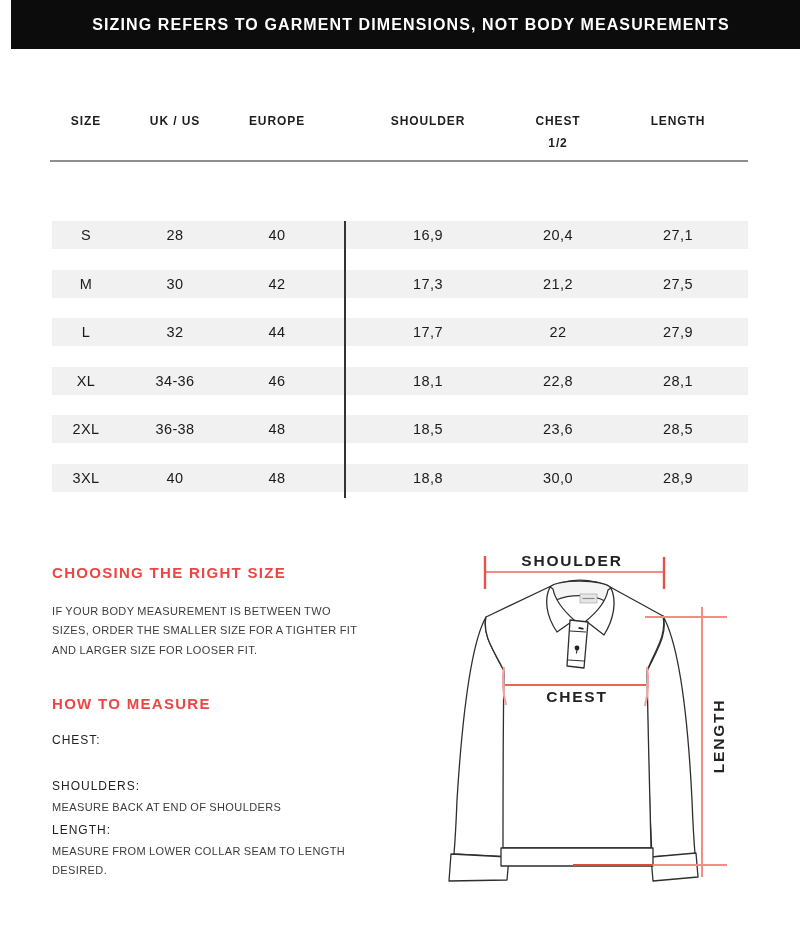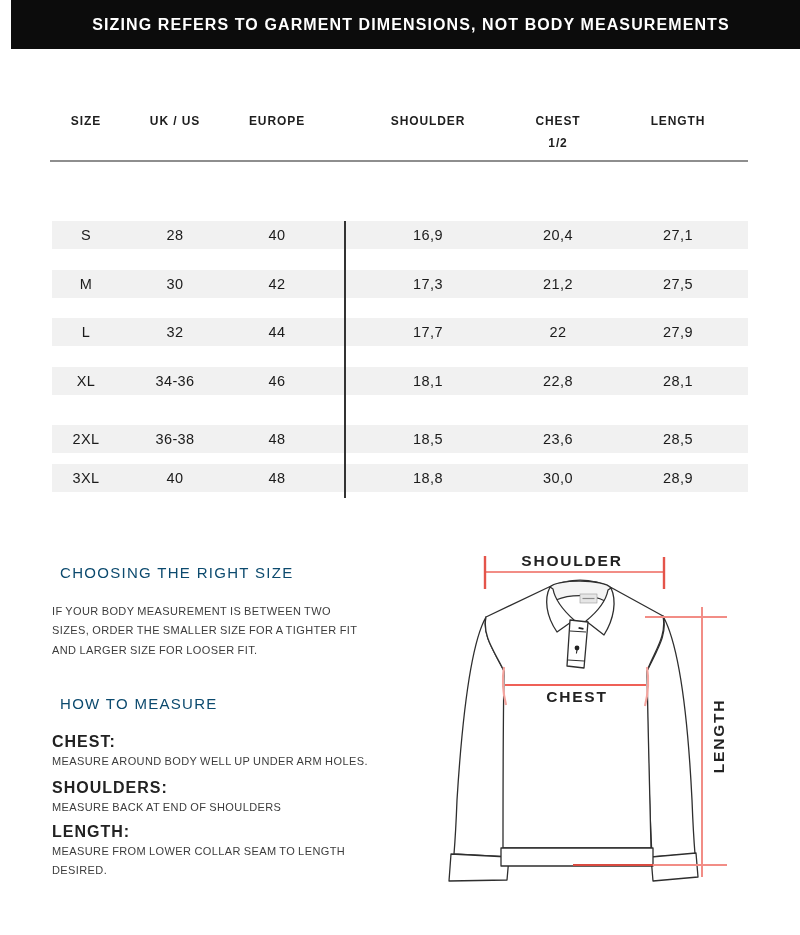--- a/index.html
+++ b/index.html
@@ -29,28 +29,28 @@
   }
   .cell{
     position:absolute;top:0;transform:translateX(-50%);line-height:28px;
     font-size:14.5px;color:#1b1b1b;letter-spacing:.4px;white-space:nowrap;
   }
   .cell.c0{left:34px}.cell.c1{left:123px}.cell.c2{left:225px}
   .cell.c3{left:376px}.cell.c4{left:506px}.cell.c5{left:626px}
   .divider{position:absolute;left:344px;top:221px;width:2px;height:277px;background:var(--divider,#333);}
   
   .sec-title{
-    position:absolute;left:60px;font-size:15px;font-weight:normal;letter-spacing:1.3px;color:#0c4a6e;white-space:nowrap;
+    position:absolute;left:52px;font-size:15px;font-weight:bold;letter-spacing:1.3px;color:#ef4444;white-space:nowrap;
   }
   .body-text{
     position:absolute;left:52px;font-size:11px;letter-spacing:.4px;word-spacing:-0.5px;
     color:#3c3c3c;line-height:19.3px;white-space:pre-line;
   }
   .m-label{
-    position:absolute;left:52px;font-size:16px;font-weight:bold;letter-spacing:1px;color:#222;white-space:nowrap;
+    position:absolute;left:52px;font-size:12px;font-weight:normal;letter-spacing:1px;color:#222;white-space:nowrap;
   }
   
   .diagram{position:absolute;left:440px;top:545px;}
   .shirt{fill:#fff;stroke:var(--outline,#2e2e2e);stroke-width:1.3;stroke-linejoin:round;}
   .stand{fill:#f4f4f4;}
   .seam{fill:none;stroke:var(--outline,#2e2e2e);stroke-width:1;}
   .ln-mid{stroke:var(--red-mid,#f28d86);stroke-width:2;fill:none;}
   .ln-main{stroke:var(--red-main,#ef6057);stroke-width:2.2;fill:none;}
   .ln-soft{stroke:var(--red-soft,#f4a49e);stroke-width:2.2;fill:none;}
   .ln-dark{stroke:var(--red-dark,#d94a40);stroke-width:2.2;fill:none;}
@@ -107,21 +107,21 @@
         <div class="cell c5">27,9</div>
       </div>
       <div class="row-band" style="top: 367px;">
         <div class="cell c0">XL</div>
         <div class="cell c1">34-36</div>
         <div class="cell c2">46</div>
         <div class="cell c3">18,1</div>
         <div class="cell c4">22,8</div>
         <div class="cell c5">28,1</div>
       </div>
-      <div class="row-band" style="top: 415px; margin-top: 10px;">
+      <div class="row-band" style="top: 415px;">
         <div class="cell c0">2XL</div>
         <div class="cell c1">36-38</div>
         <div class="cell c2">48</div>
         <div class="cell c3">18,5</div>
         <div class="cell c4">23,6</div>
         <div class="cell c5">28,5</div>
       </div>
       <div class="row-band" style="top: 464px;">
         <div class="cell c0">3XL</div>
         <div class="cell c1">40</div>
@@ -135,21 +135,20 @@
   <div class="divider"></div>
 
   <div class="sec-title" style="top:564px">CHOOSING THE RIGHT SIZE</div>
   <div class="body-text" style="top:602px">IF YOUR BODY MEASUREMENT IS BETWEEN TWO
 SIZES, ORDER THE SMALLER SIZE FOR A TIGHTER FIT
 AND LARGER SIZE FOR LOOSER FIT.</div>
 
   <div class="sec-title" style="top:695px">HOW TO MEASURE</div>
 
   <div class="m-label" style="top:733px">CHEST:</div>
-  <div class="body-text" style="top:752px;width:430px">MEASURE AROUND BODY WELL UP UNDER ARM HOLES.</div>
 
   <div class="m-label" style="top:779px">SHOULDERS:</div>
   <div class="body-text" style="top:798px;width:430px">MEASURE BACK AT END OF SHOULDERS</div>
 
   <div class="m-label" style="top:823px">LENGTH:</div>
   <div class="body-text" style="top:842px;width:430px">MEASURE FROM LOWER COLLAR SEAM TO LENGTH
 DESIRED.</div>
 
   <svg class="diagram" width="330" height="345" viewBox="440 545 330 345" xmlns="http://www.w3.org/2000/svg">
 

